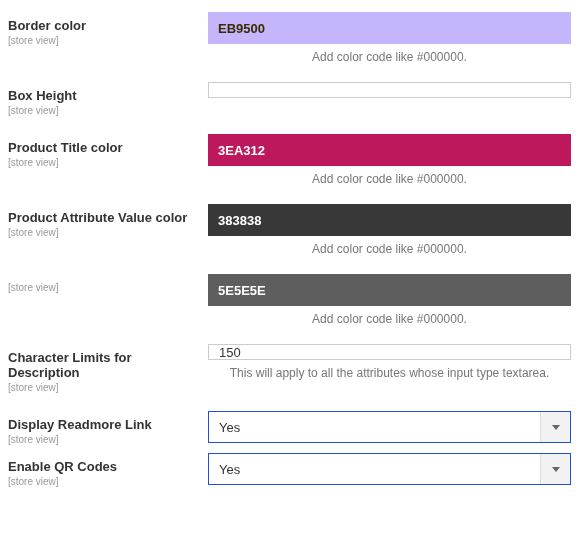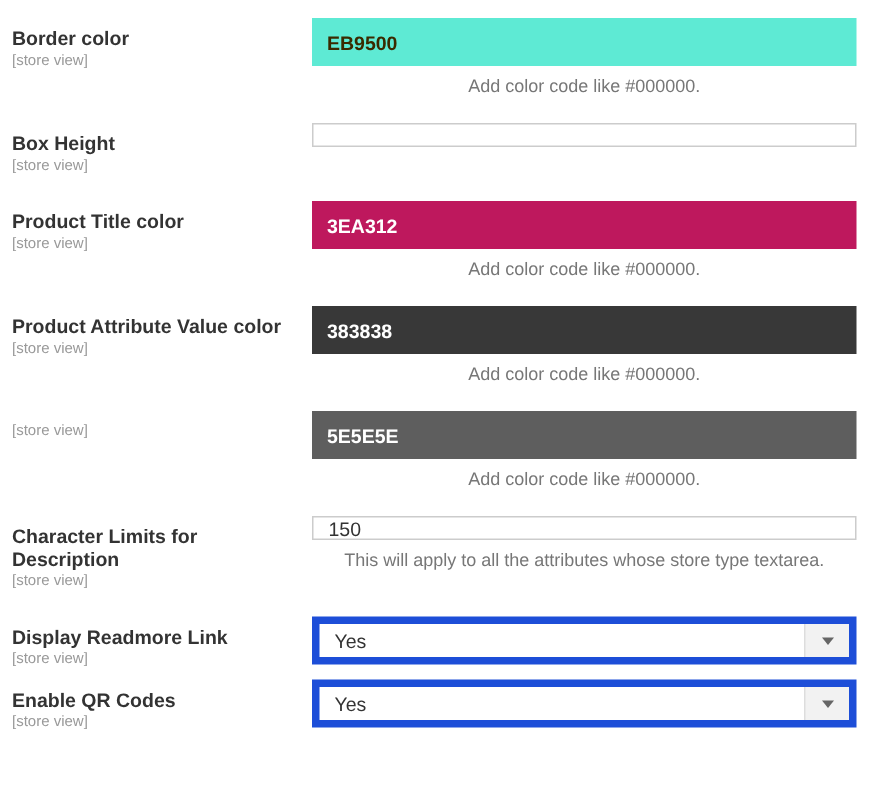--- a/index.html
+++ b/index.html
@@ -57,21 +57,21 @@
   }
   .hint {
     font-size: 12px;
     color: #777;
     margin-top: 6px;
     text-align: center;
   }
   .select-wrap {
     position: relative;
     width: 100%;
-    border: 5px solid #1d4ed8;
+    border: 1px solid #1d4ed8;
     background: #fff;
     height: 32px;
     display: flex;
     align-items: stretch;
   }
   .select {
     flex: 1;
     border: none;
     background: transparent;
     padding: 0 10px;
@@ -99,21 +99,21 @@
 </style>
 </head>
 <body>
 
 <div class="field-row">
   <div class="label-col">
     <div class="label-main">Border color</div>
     <div class="label-scope">[store view]</div>
   </div>
   <div class="input-col">
-    <input type="text" class="color-input" value="EB9500" style="background-color: #5eead4; color: rgb(58, 42, 0);">
+    <input type="text" class="color-input" value="EB9500" style="background-color: #c4b5fd; color: rgb(58, 42, 0);">
     <div class="hint">Add color code like #000000.</div>
   </div>
 </div>
 
 <div class="field-row">
   <div class="label-col">
     <div class="label-main">Box Height</div>
     <div class="label-scope">[store view]</div>
   </div>
   <div class="input-col">
@@ -153,21 +153,21 @@
   </div>
 </div>
 
 <div class="field-row">
   <div class="label-col">
     <div class="label-main">Character Limits for Description</div>
     <div class="label-scope">[store view]</div>
   </div>
   <div class="input-col">
     <input type="text" class="text-input" value="150" style="">
-    <div class="hint">This will apply to all the attributes whose store type textarea.</div>
+    <div class="hint">This will apply to all the attributes whose input type textarea.</div>
   </div>
 </div>
 
 <div class="field-row compact">
   <div class="label-col">
     <div class="label-main">Display Readmore Link</div>
     <div class="label-scope">[store view]</div>
   </div>
   <div class="input-col">
     <div class="select-wrap">

